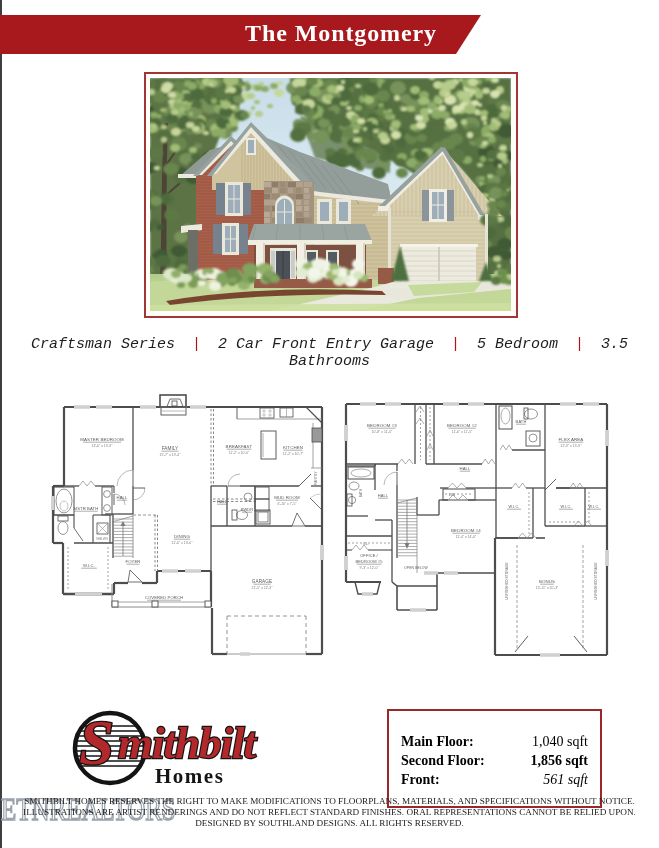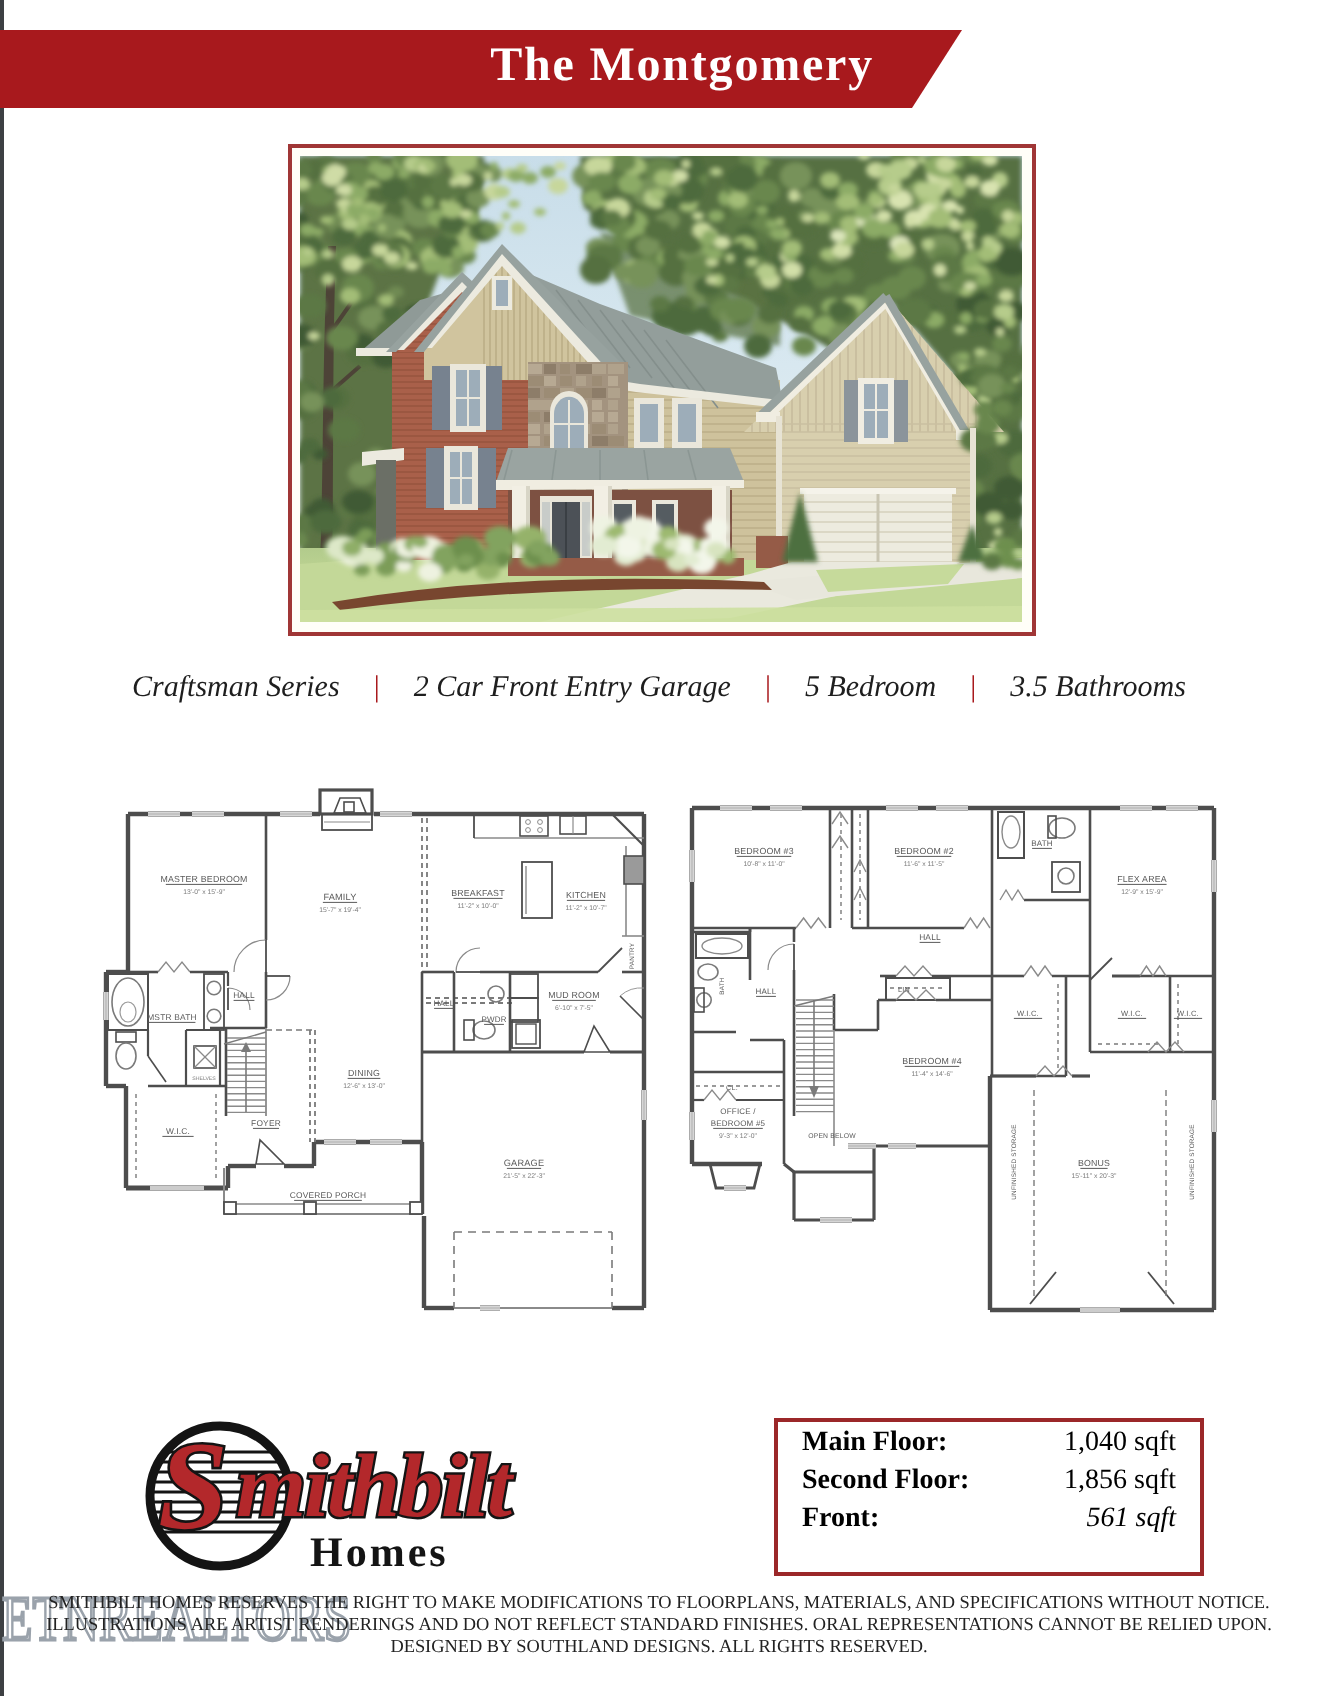--- a/index.html
+++ b/index.html
@@ -1128,21 +1128,21 @@
 </g>
 
 <path d="M16,223 Q110,207 232,213 L236,217 Q120,214 20,227 Z" fill="#78462f"></path>
 
 <polygon points="0,227 361,225 361,233 0,233" fill="#cde0a0" opacity="0.9"></polygon>
 
   </svg>
 </div>
 
 <div class="abs" style="left:0;top:336px;width:659px;text-align:center;font-style:italic;
-     font-size:15px;color:#1e1e1e;"><span>Craftsman Series</span><span style="color:#a8191d;font-style:normal;margin:0 17px;">|</span><span>2 Car Front Entry Garage</span><span style="color:#a8191d;font-style:normal;margin:0 17px;">|</span><span>5 Bedroom</span><span style="color:#a8191d;font-style:normal;margin:0 17px;">|</span><span>3.5 Bathrooms</span></div>
+     font-size:15px;color:#1e1e1e;font-family:Liberation Mono, monospace;"><span>Craftsman Series</span><span style="color:#a8191d;font-style:normal;margin:0 17px;">|</span><span>2 Car Front Entry Garage</span><span style="color:#a8191d;font-style:normal;margin:0 17px;">|</span><span>5 Bedroom</span><span style="color:#a8191d;font-style:normal;margin:0 17px;">|</span><span>3.5 Bathrooms</span></div>
 
 <svg class="abs" style="left:0;top:385px;" width="659" height="315" viewBox="0 385 659 315">
 
 <g>
 
 <line x1="64" y1="407" x2="160" y2="407" stroke="#4d4d4d" stroke-width="2.2"></line>
 <line x1="187" y1="407" x2="322" y2="407" stroke="#4d4d4d" stroke-width="2.2"></line>
 
 <rect x="160" y="395" width="26" height="12" fill="none" stroke="#4d4d4d" stroke-width="1.6"></rect>
 <path d="M167,406.5 L170,399 L180,399 L183,406.5 Z" fill="none" stroke="#4d4d4d" stroke-width="0.8"></path>
@@ -1705,23 +1705,23 @@
   <circle cx="55" cy="50" r="35" fill="none" stroke="#141414" stroke-width="4.5"></circle>
 
   <text x="24" y="66" font-family="Liberation Serif, serif" font-style="italic" font-weight="bold" font-size="63" fill="#b3282b" stroke="#141414" stroke-width="2.6" paint-order="stroke" letter-spacing="-2">S</text>
   <text x="63" y="60" font-family="Liberation Serif, serif" font-style="italic" font-weight="bold" font-size="45" fill="#b3282b" stroke="#141414" stroke-width="2.4" paint-order="stroke" letter-spacing="-1">mithbilt</text>
 
   <text x="100" y="85" font-family="Liberation Serif, serif" font-weight="bold" font-size="21" fill="#141414" letter-spacing="1.5">Homes</text>
 
 </svg>
 
 <div class="abs" style="left:387px;top:709px;width:187px;height:74px;border:2.5px solid #9b2729;
-     font-size:14px;line-height:19px;padding:1px 12px 0 12px;">
+     font-size:14px;line-height:19px;padding:21px 12px 0 12px;">
   <div><b>Main Floor:</b><span style="float:right;">1,040 sqft</span></div>
-  <div><b>Second Floor:</b><span style="float:right;">1,856 sqft</span></div>
+  <div><b>Second Floor:</b><span style="float:right;font-weight:bold;">1,856 sqft</span></div>
   <div><b>Front:</b><span style="float:right;font-style:italic;">561 sqft</span></div>
 </div>
 
 <div class="abs" style="left:1px;top:791px;font-size:32px;letter-spacing:0px;color:rgba(255,255,255,0);
      -webkit-text-stroke:1.5px #9aa2ab;transform:scaleX(0.78);transform-origin:0 0;">ETNREALTORS</div>
 
 <div class="abs" style="left:0;top:796px;width:659px;text-align:center;font-size:9.2px;line-height:11px;color:#222;">
 SMITHBILT HOMES RESERVES THE RIGHT TO MAKE MODIFICATIONS TO FLOORPLANS, MATERIALS, AND SPECIFICATIONS WITHOUT NOTICE.<br>
 ILLUSTRATIONS ARE ARTIST RENDERINGS AND DO NOT REFLECT STANDARD FINISHES. ORAL REPRESENTATIONS CANNOT BE RELIED UPON.<br>
 DESIGNED BY SOUTHLAND DESIGNS. ALL RIGHTS RESERVED.

